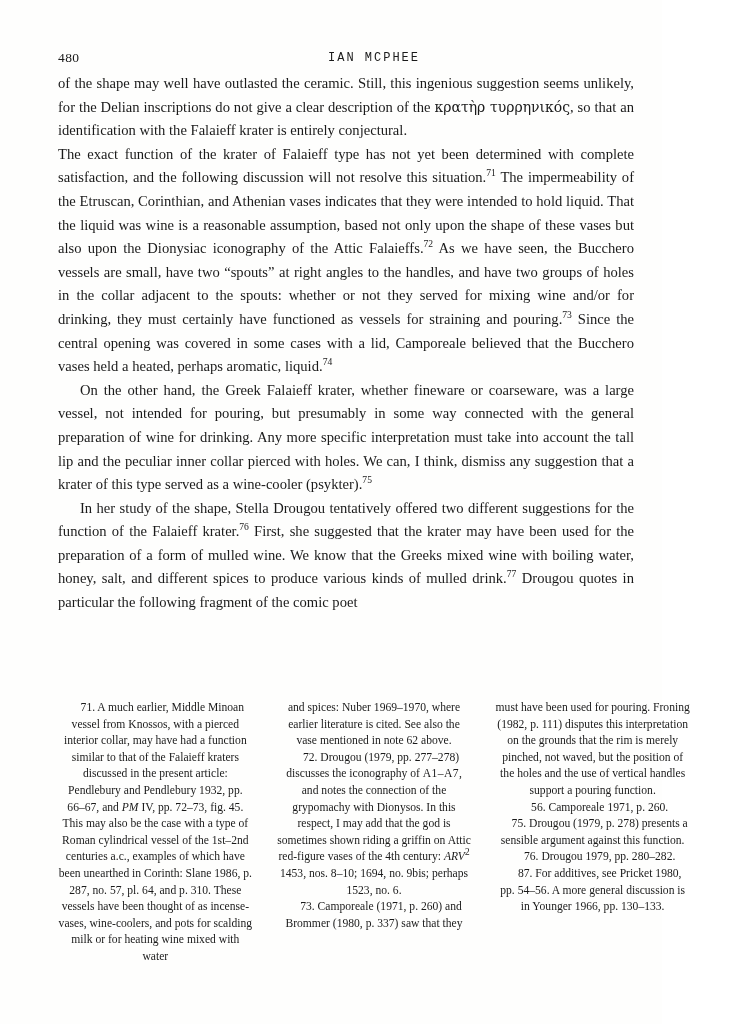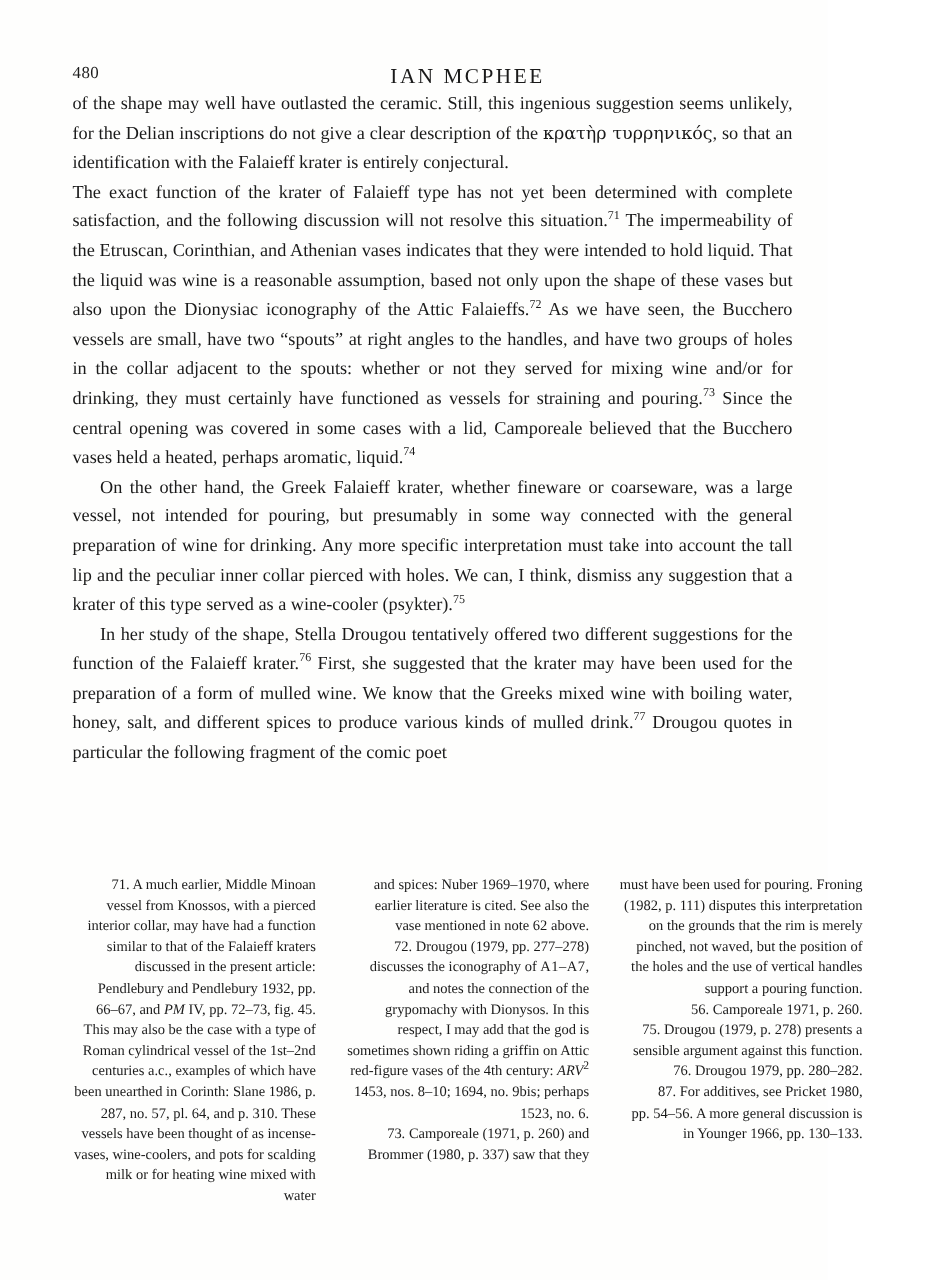--- a/index.html
+++ b/index.html
@@ -37,24 +37,25 @@
     font-size: 13.5px;
     letter-spacing: 0.4px;
     color: #1a1a1a;
   }
   .author {
     position: absolute;
     left: 0;
     top: 1px;
     width: 632px;
     text-align: center;
-    font-size: 17px;
+    font-size: 12px;
     letter-spacing: 2.0px;
     color: #1a1a1a;
     text-transform: uppercase;
+    font-family: Liberation Mono, monospace;
   }
   
   .body-col {
     position: absolute;
     left: 58px;
     top: 72px;
     width: 576px;
   }
   p.bt {
     margin: 0;
@@ -92,21 +93,21 @@
     left: 58px;
     top: 700px;
     width: 632px;
     display: flex;
     gap: 24px;
   }
   .notes-col {
     width: 195px;
     font-size: 11.6px;
     line-height: 16.6px;
-    text-align: right;
+    text-align: center;
   }
   .notes-col p {
     margin: 0;
   }
   .notes-col p.ni { text-indent: 14px; }
 </style>
 </head>
 <body>
 
 <div class="page">

